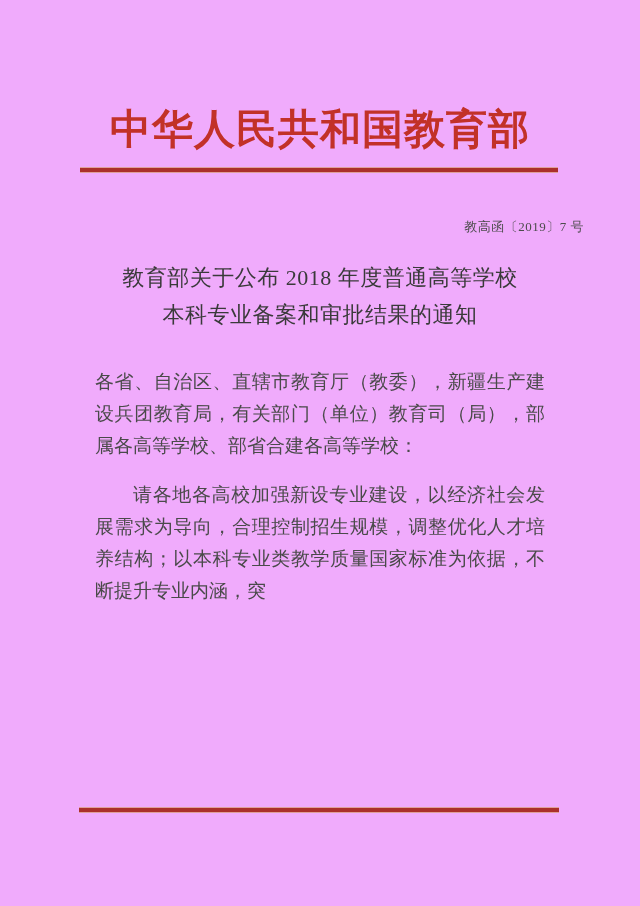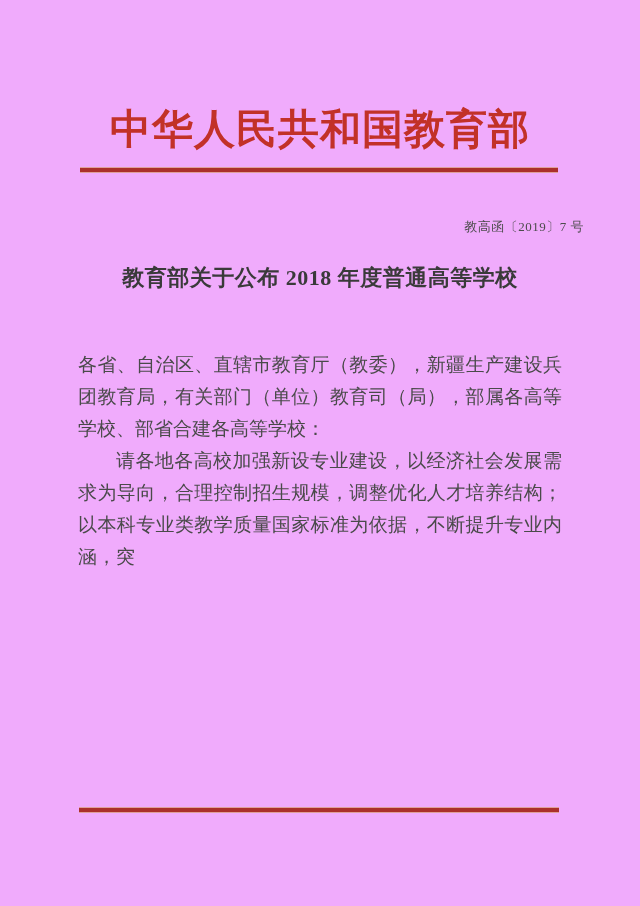--- a/index.html
+++ b/index.html
@@ -59,55 +59,56 @@
     letter-spacing: 0.5px;
   }
   .doc-title {
     position: absolute;
     top: 259px;
     left: 0;
     width: 640px;
     text-align: center;
     font-size: 22px;
     line-height: 37px;
-    font-weight: bold;
+    font-weight: normal;
     color: #3a3a3a;
     letter-spacing: 0.5px;
   }
   .doc-body {
     position: absolute;
     top: 349px;
     left: 78px;
     width: 484px;
     font-size: 19px;
     line-height: 32px;
     color: #4a4a4a;
     text-align: justify;
   }
   .doc-body p {
-    margin: 0;
+    margin: 17px;
     padding: 0;
   }
   .doc-body p.indented {
     text-indent: 2em;
   }
 </style>
 </head>
 <body>
 
 <div class="page">
 
   <div class="ministry-header">中华人民共和国教育部</div>
 
   <div class="red-line top"></div>
 
   <div class="doc-number">教高函〔2019〕7 号</div>
 
   <div class="doc-title">
     <div>教育部关于公布 2018 年度普通高等学校</div>
+    <div>本科专业备案和审批结果的通知</div>
   </div>
 
   <div class="doc-body">
     <p>各省、自治区、直辖市教育厅（教委），新疆生产建设兵团教育局，有关部门（单位）教育司（局），部属各高等学校、部省合建各高等学校：</p>
     <p class="indented">请各地各高校加强新设专业建设，以经济社会发展需求为导向，合理控制招生规模，调整优化人才培养结构；以本科专业类教学质量国家标准为依据，不断提升专业内涵，突</p>
   </div>
 
   <div class="red-line bottom"></div>
 
 </div>

